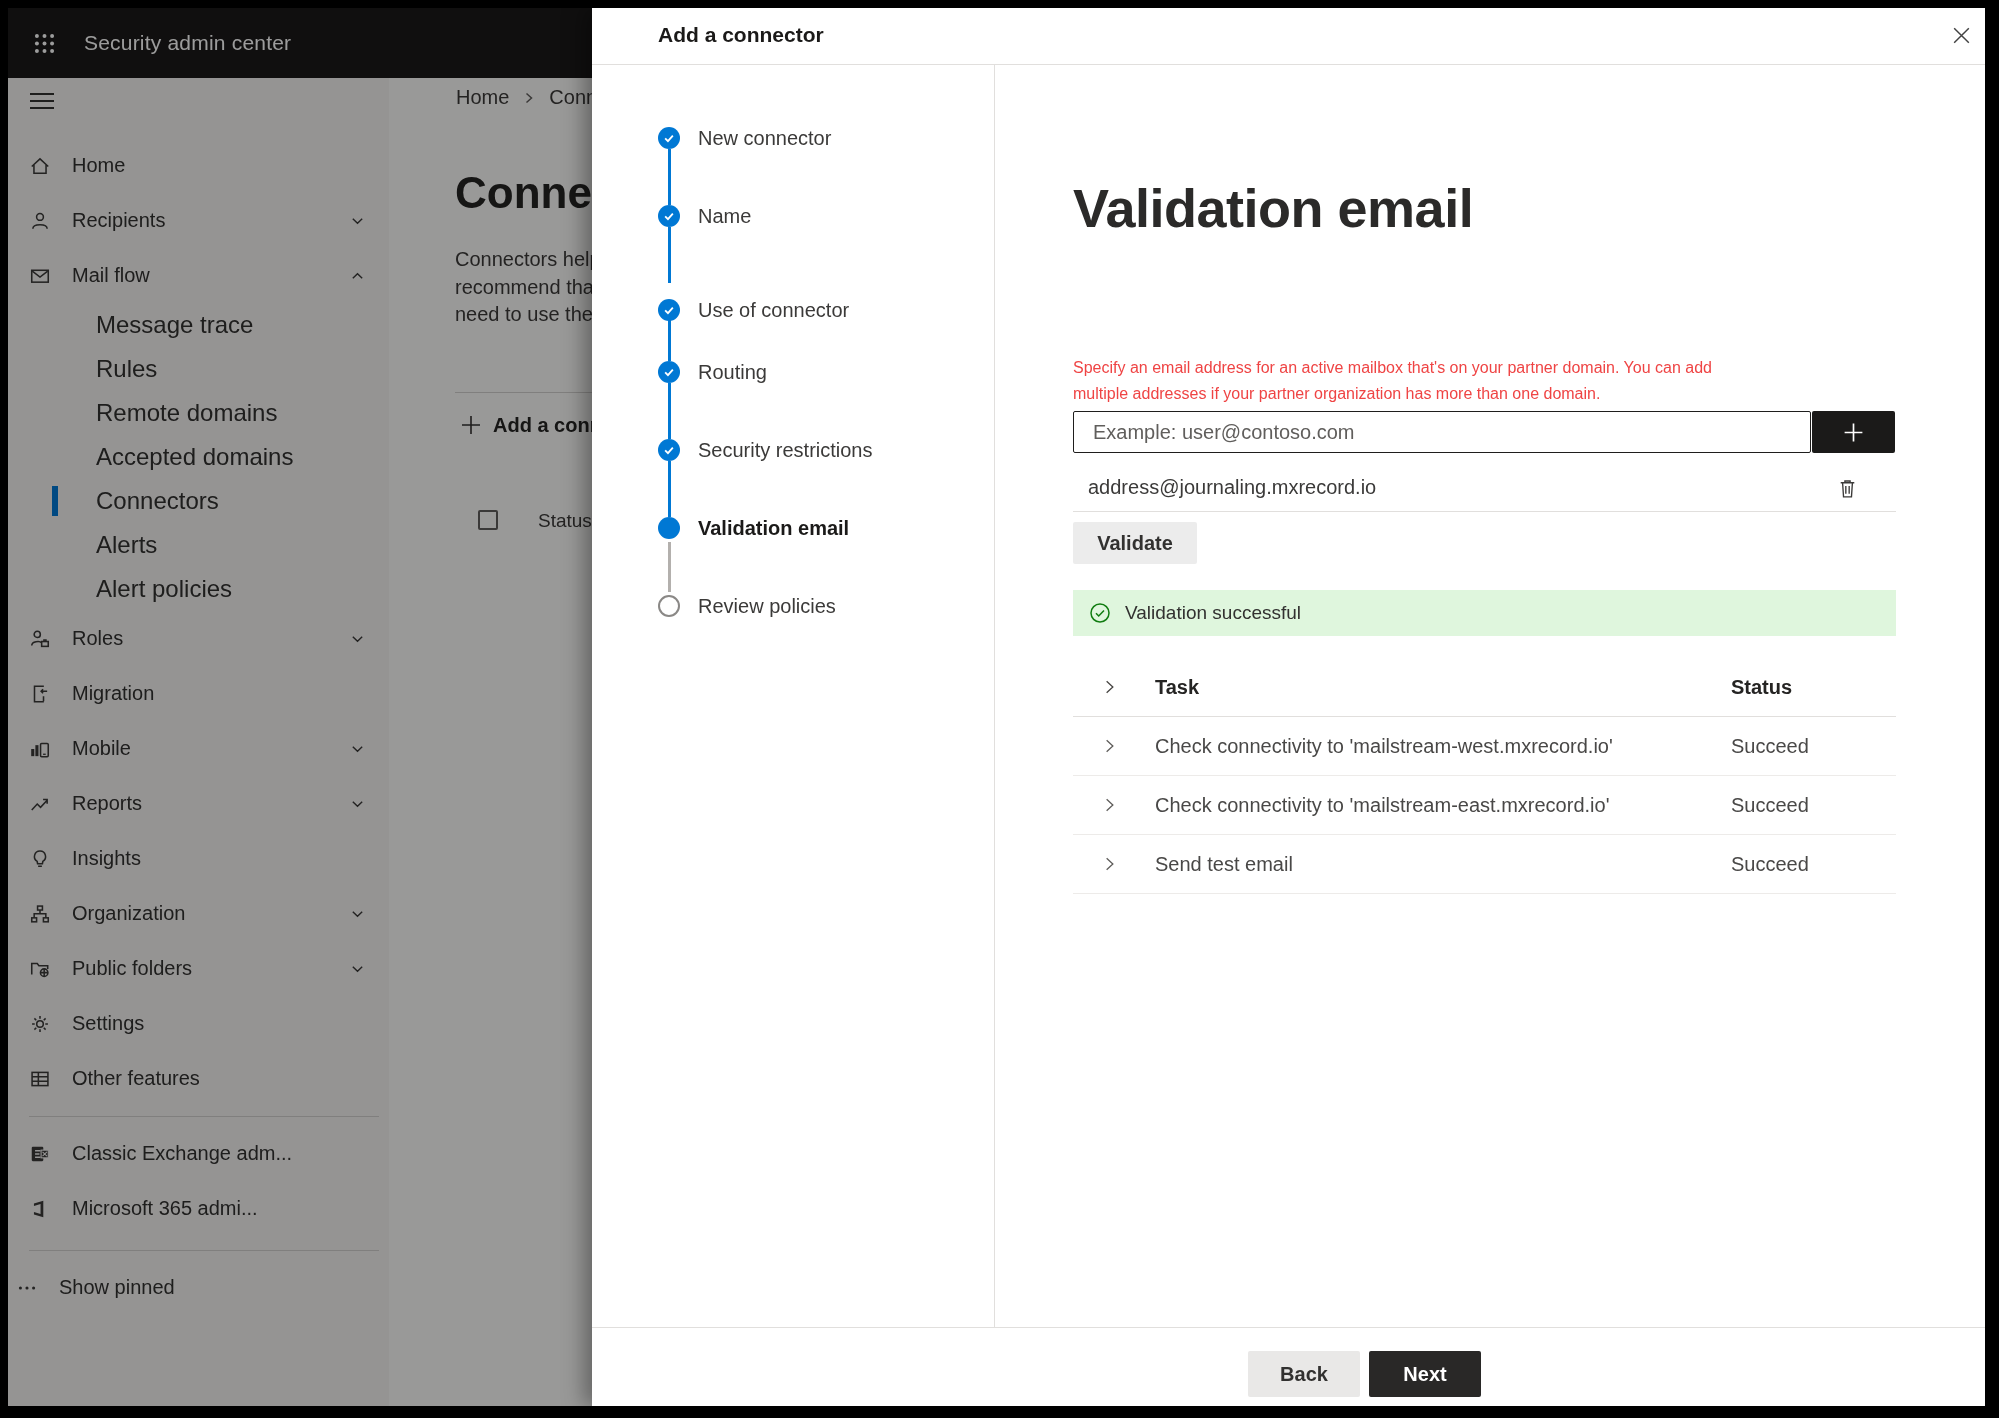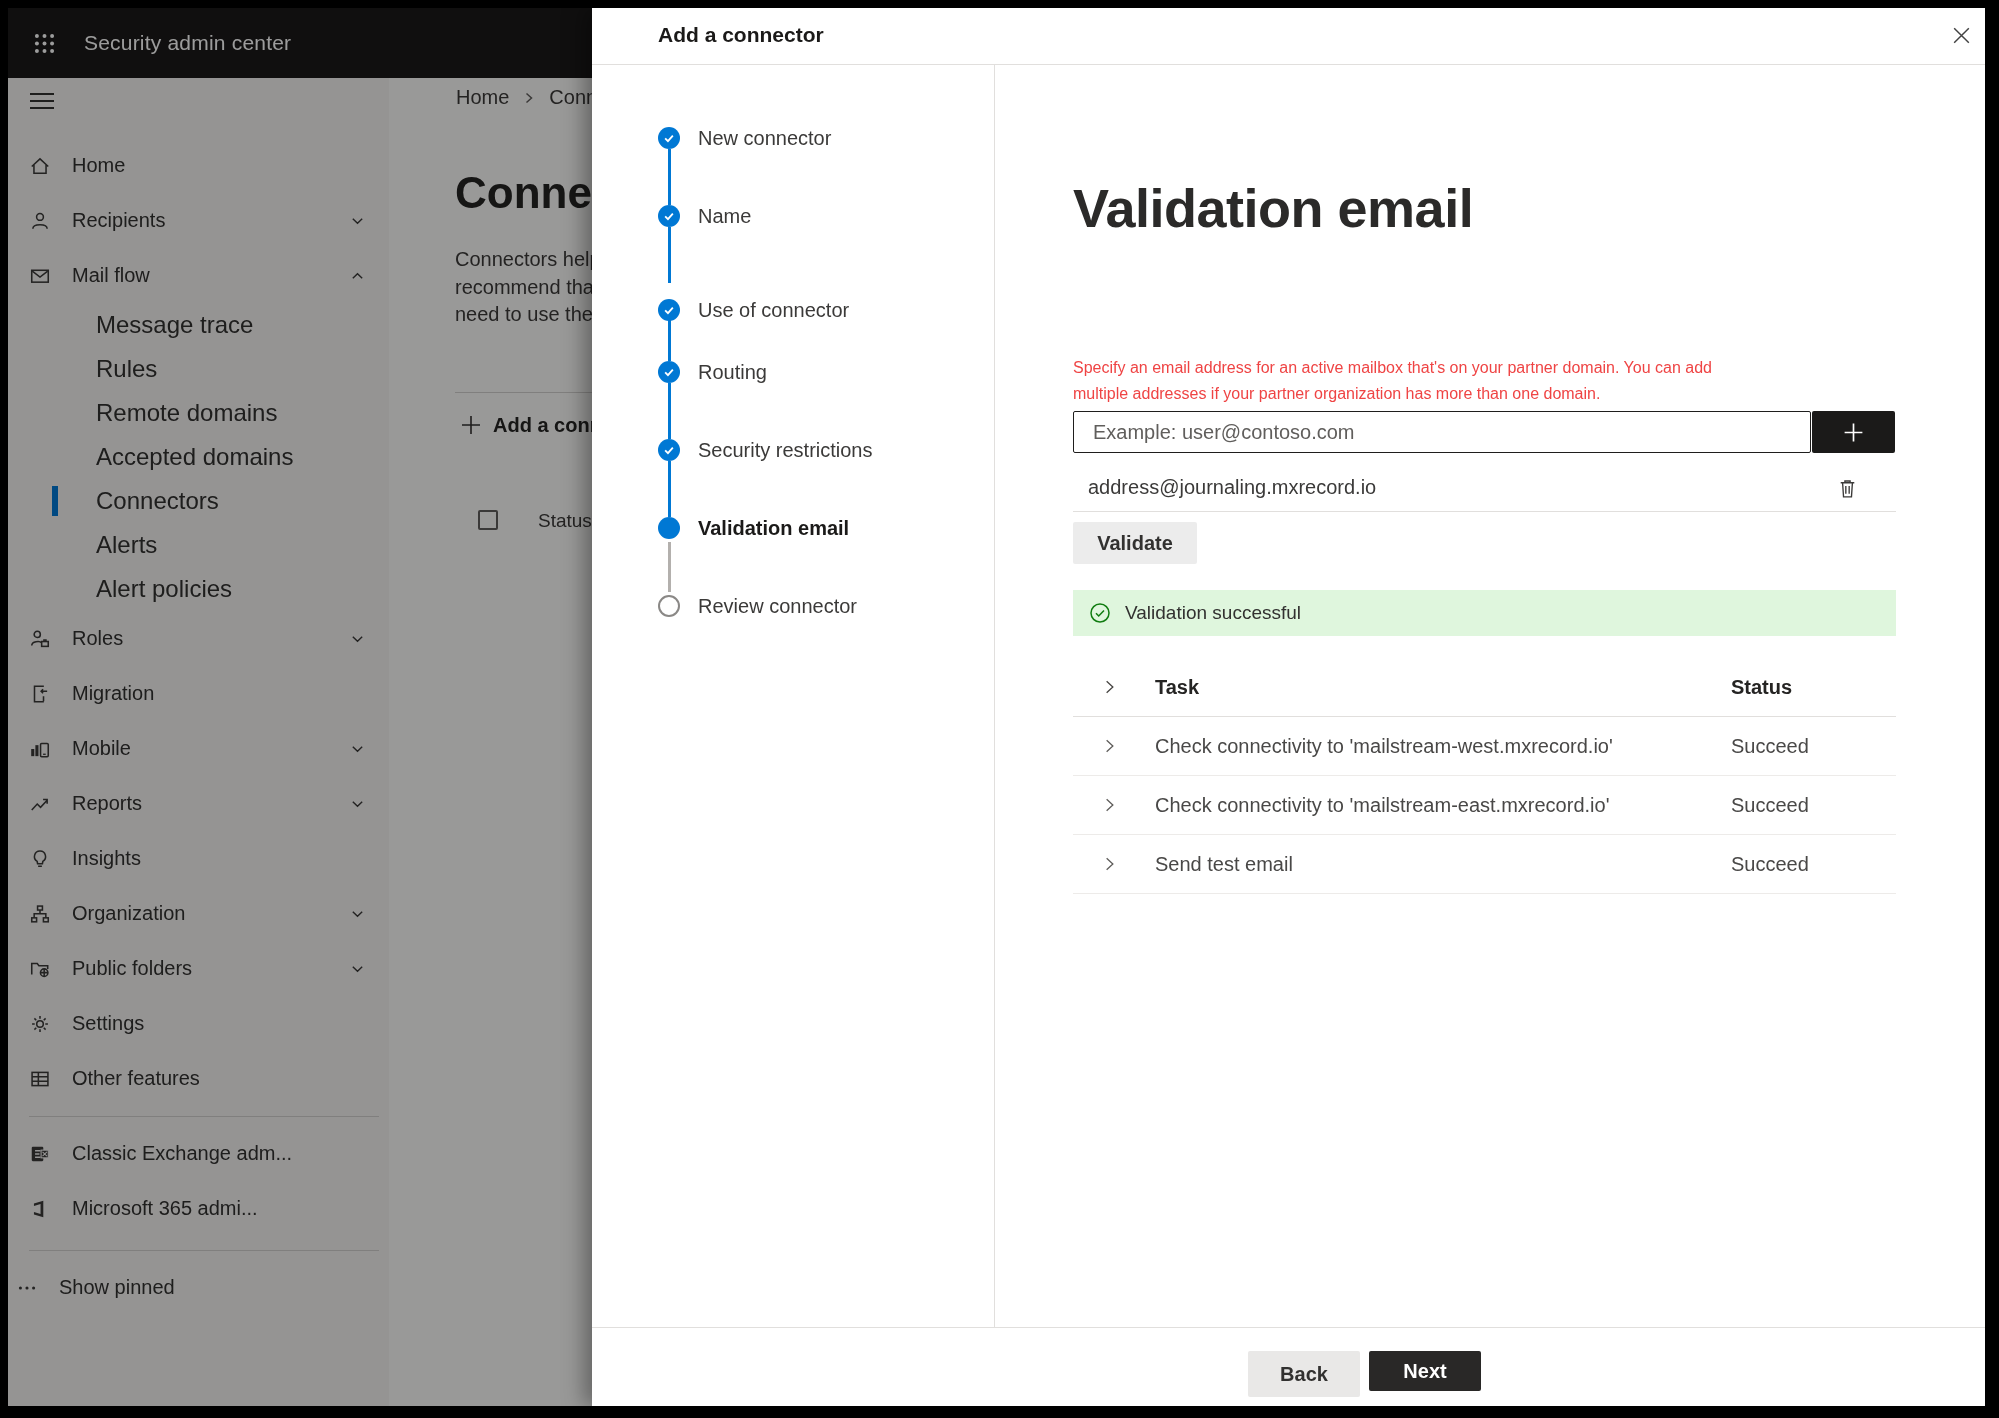--- a/index.html
+++ b/index.html
@@ -76,21 +76,21 @@
   .trow .rchev { position:absolute; left:27px; top:50%; transform:translateY(-50%); cursor:pointer; display:flex; }
   .tcell-task { position:absolute; left:82px; font-size:20px; color:#494847; white-space:nowrap; }
   .tcell-status { position:absolute; left:658px; font-size:20px; color:#494847; }
   .thead { font-weight:700; }
   .thead .tcell-task, .thead .tcell-status { color:#252423; font-weight:600; }
   .trow.header { border-bottom:1px solid #e1dfdd; }
 
   
   .modal-footer { position:absolute; left:0; bottom:0; width:100%; height:79px; border-top:1px solid #e1dfdd; background:#fff; }
   .back-btn { position:absolute; left:656px; top:23px; width:112px; height:46px; background:#e9e8e7; border:none; border-radius:2px; font-size:20px; font-weight:600; color:#323130; font-family:"Liberation Sans",sans-serif; cursor:pointer; }
-  .next-btn { position:absolute; left:777px; top:23px; width:112px; height:40px; background:#292827; border:none; border-radius:2px; font-size:20px; font-weight:600; color:#fff; font-family:"Liberation Sans",sans-serif; cursor:pointer; }
+  .next-btn { position:absolute; left:777px; top:23px; width:112px; height:46px; background:#292827; border:none; border-radius:2px; font-size:20px; font-weight:600; color:#fff; font-family:"Liberation Sans",sans-serif; cursor:pointer; }
 
   svg { display:block; }
 </style>
 </head>
 <body>
 
 <div class="screen">
 
   <div class="topbar">
     <div class="waffle">
@@ -406,21 +406,21 @@
             </svg>
           </span>
         <span class="step-lbl">Security restrictions</span>
       </div>
       <div class="step" style="top:450px;">
         <span class="step-circle"></span>
         <span class="step-lbl current">Validation email</span>
       </div>
       <div class="step" style="top:528px;">
         <span class="step-circle empty"></span>
-        <span class="step-lbl">Review connector</span>
+        <span class="step-lbl">Review policies</span>
       </div>
     </div>
 
     <div class="content">
       <div class="v-h1">Validation email</div>
       <div class="v-desc">
         <div>Specify an email address for an active mailbox that's on your partner domain. You can add</div>
         <div>multiple addresses if your partner organization has more than one domain.</div>
       </div>
 

